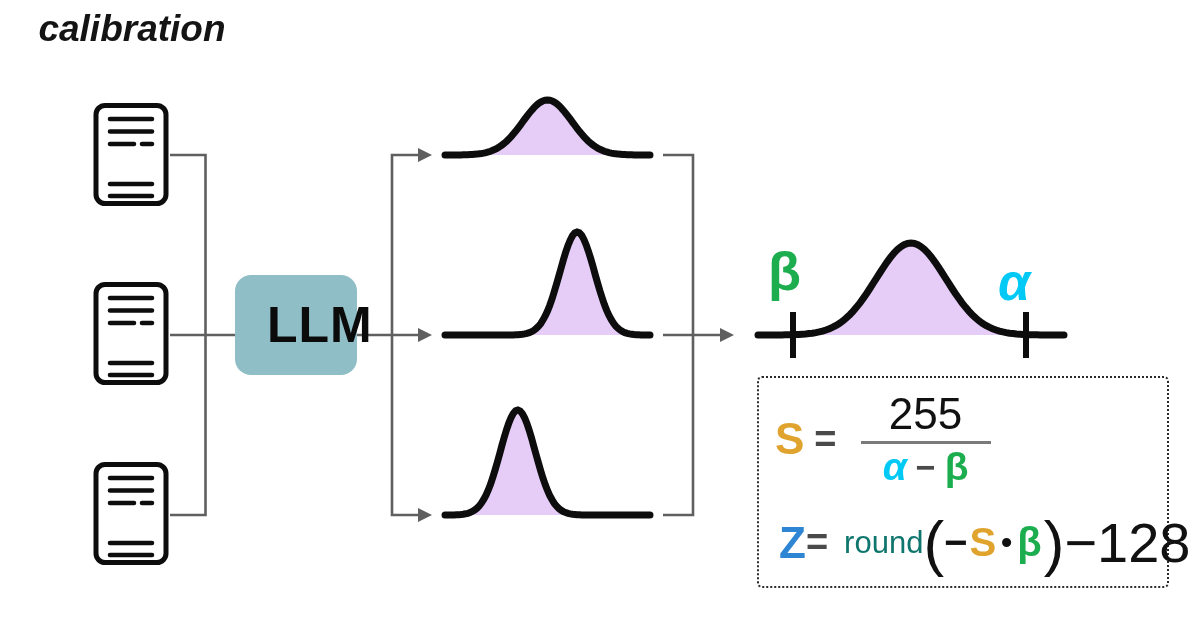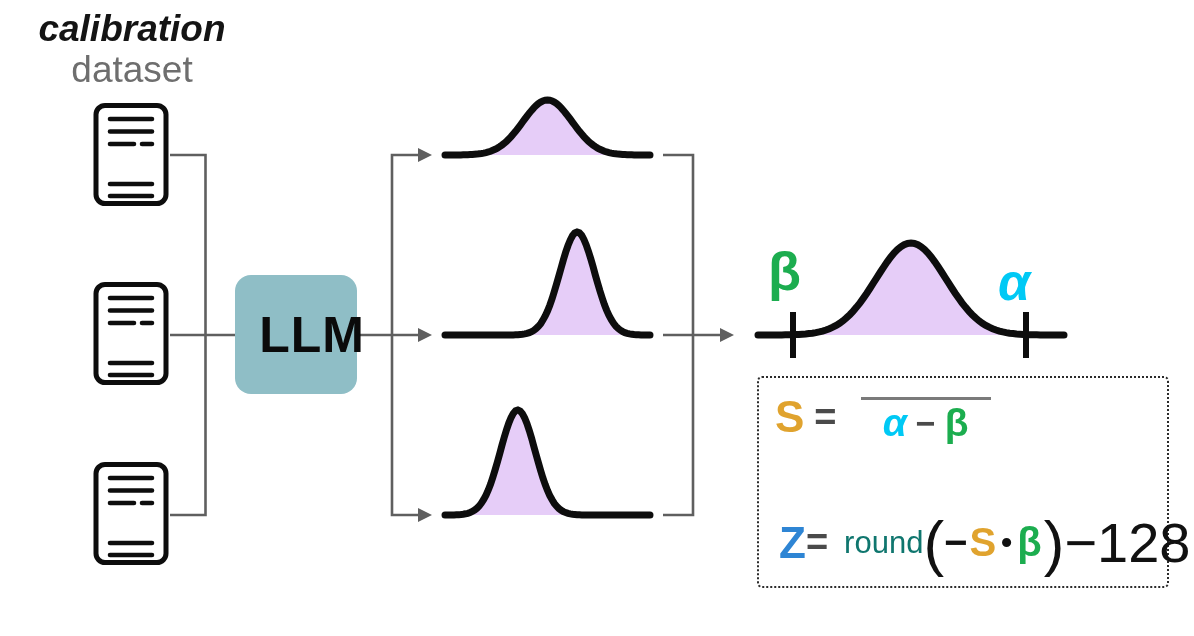--- a/index.html
+++ b/index.html
@@ -10,22 +10,22 @@
   .canvas *{box-sizing:border-box;}
   svg.layer{position:absolute;left:0;top:0;}
 
   
   .title{position:absolute;left:12px;top:8px;width:200px;text-align:center;line-height:1.12;}
   .title .t1{font-style:italic;font-weight:600;font-size:37px;color:#141414;}
   .title .t2{font-weight:400;font-size:37px;color:var(--text_gray,#6e6e6e);}
 
   
   .llm-box{
-    position:absolute;left:215px;top:275px;width:122px;height:119px;border-radius:16px;
-    background:var(--teal,#8FBEC6);display:flex;align-items:center;justify-content:center;padding-left:32px;
+    position:absolute;left:215px;top:275px;width:122px;height:100px;border-radius:16px;
+    background:var(--teal,#8FBEC6);display:flex;align-items:center;padding-left:32px;
   }
   .llm-box span{font-weight:700;font-size:50px;letter-spacing:1px;color:#0b0b0b;}
 
   
   .beta-label{position:absolute;left:748px;top:240px;font-size:54px;font-weight:700;color:var(--green,#1CAD4F);}
   .alpha-label{position:absolute;left:978px;top:252px;font-size:52px;font-weight:700;font-style:italic;color:var(--cyan,#00C9F5);}
 
   
   .gline{stroke:var(--line_gray,#5f5f5f);stroke-width:2.6;fill:none;}
   .arrow{fill:var(--line_gray,#5f5f5f);stroke:none;}
@@ -61,21 +61,20 @@
   .z-beta{font-size:40px;font-weight:700;color:var(--green,#1CAD4F);margin:0 2px;}
   .z-tail{font-size:56px;font-weight:500;color:#111;}
 </style>
 </head>
 <body>
 
 <div class="canvas">
 
   <div class="title">
     <div class="t1">calibration</div>
-    <div class="t2">dataset</div>
   </div>
 
   <svg class="layer" width="1194" height="636" viewBox="0 0 1194 636">
 
     <path class="gline" d="M150 155 H185.5 V515 H150"></path>
     <path class="gline" d="M150 335 H215"></path>
 
     <path class="gline" d="M337 335 H399"></path>
     <path class="gline" d="M399 155 H372 V515 H399"></path>
     <polygon class="arrow" points="398,148 398,162 412,155"></polygon>
@@ -126,20 +125,21 @@
 
   <div class="beta-label">β</div>
   <div class="alpha-label">α</div>
 
   <div class="formula-box">
 
     <div class="f-row row-s">
       <span class="sym-s">S</span>
       <span class="eq">=</span>
       <span class="frac">
+        <span class="numerator">255</span>
         <span class="frac-bar"></span>
         <span class="den">
           <span class="alpha">α</span>
           <span class="minus">−</span>
           <span class="beta">β</span>
         </span>
       </span>
     </div>
 
     <div class="f-row row-z">

